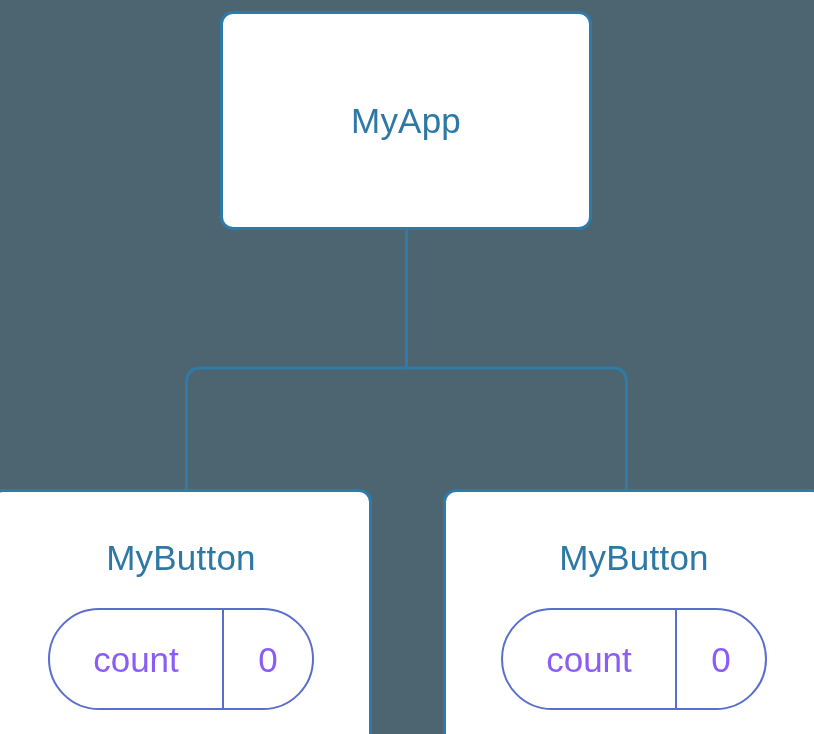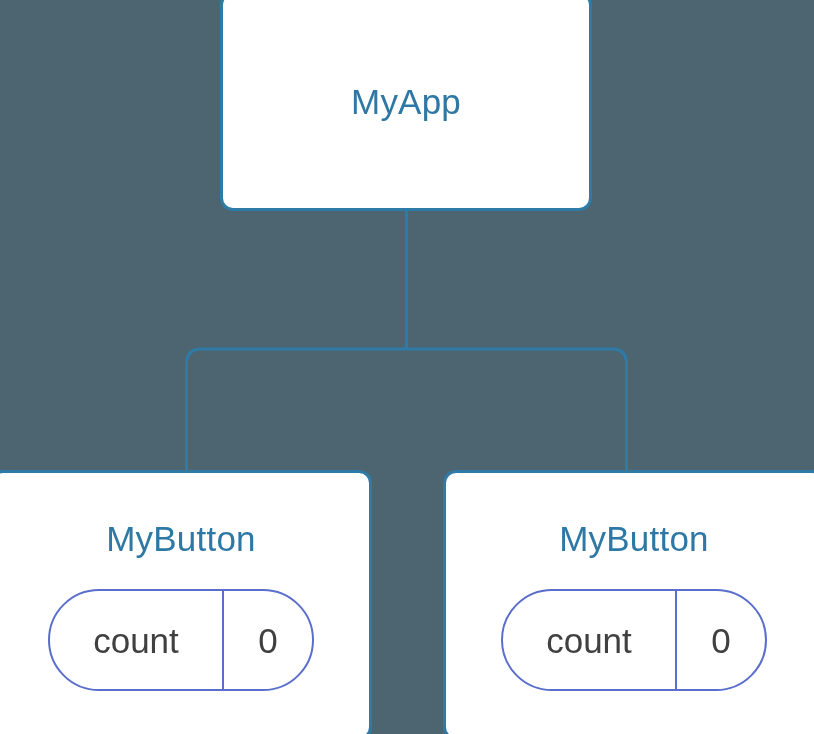--- a/index.html
+++ b/index.html
@@ -11,20 +11,21 @@
     width: 814px;
     height: 734px;
     background: #4d6571;
     font-family: "Liberation Sans", sans-serif;
     overflow: hidden;
   }
   #stage {
     position: relative;
     width: 814px;
     height: 574px;
+    margin-top: 19px;
   }
   
   #connectors {
     position: absolute;
     left: 0;
     top: 0;
     width: 814px;
     height: 734px;
     z-index: 1;
   }
@@ -81,21 +82,21 @@
     border-radius: 51px;
     display: flex;
     align-items: stretch;
     background: #ffffff;
   }
   .pill-key,
   .pill-val {
     display: flex;
     align-items: center;
     justify-content: center;
-    color: #404040;
+    color: #8b5cf6;
     font-size: 35px;
     line-height: 1;
     white-space: nowrap;
   }
   .pill-key {
     flex: 0 0 172px;
   }
   .pill-val {
     flex: 1 1 auto;
     border-left: 2px solid #5a6ecd;

